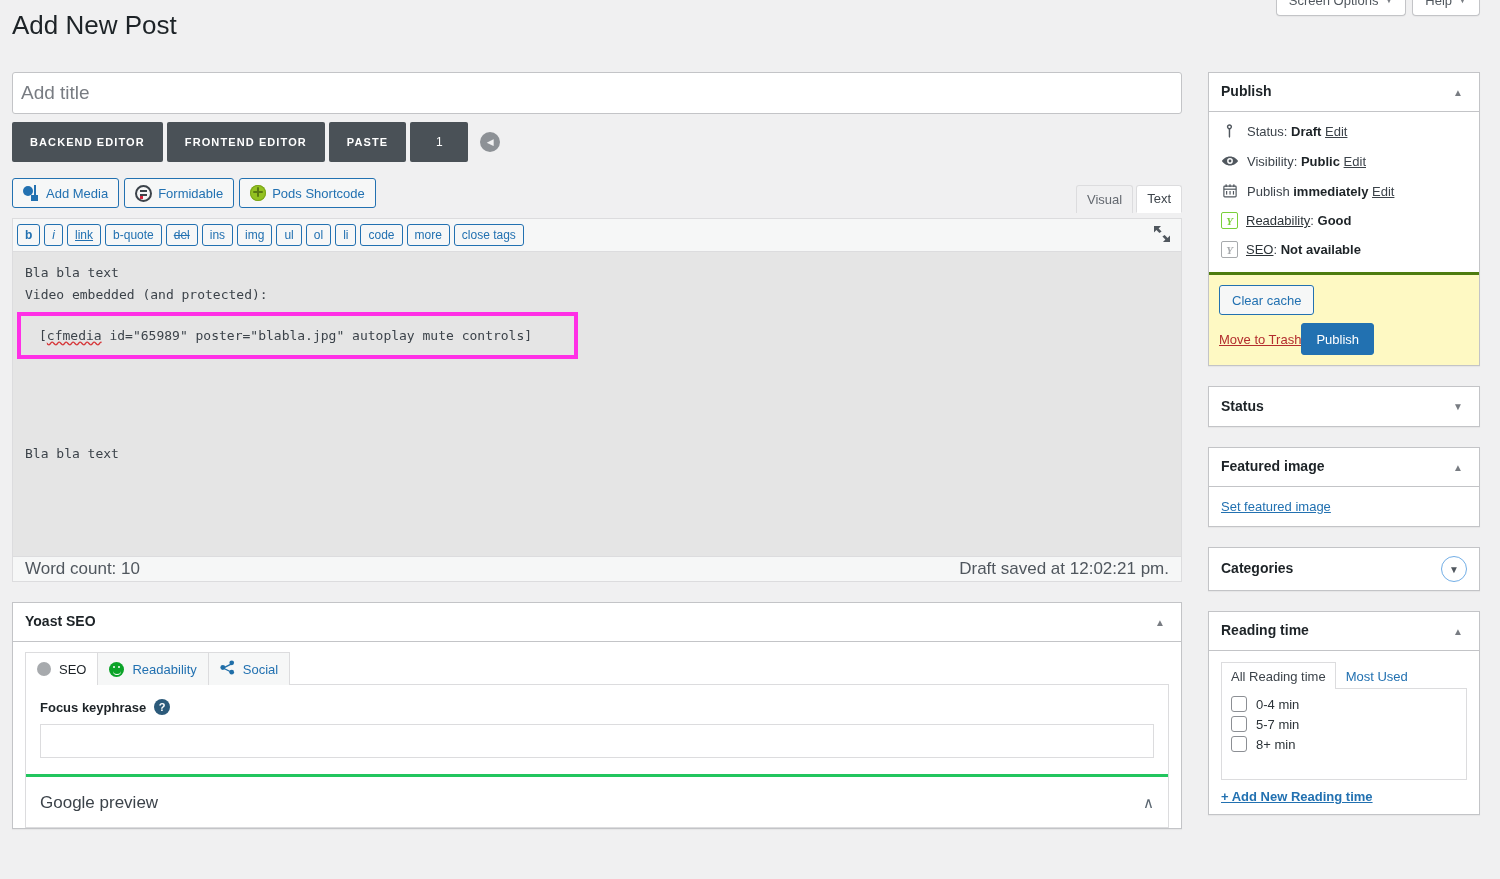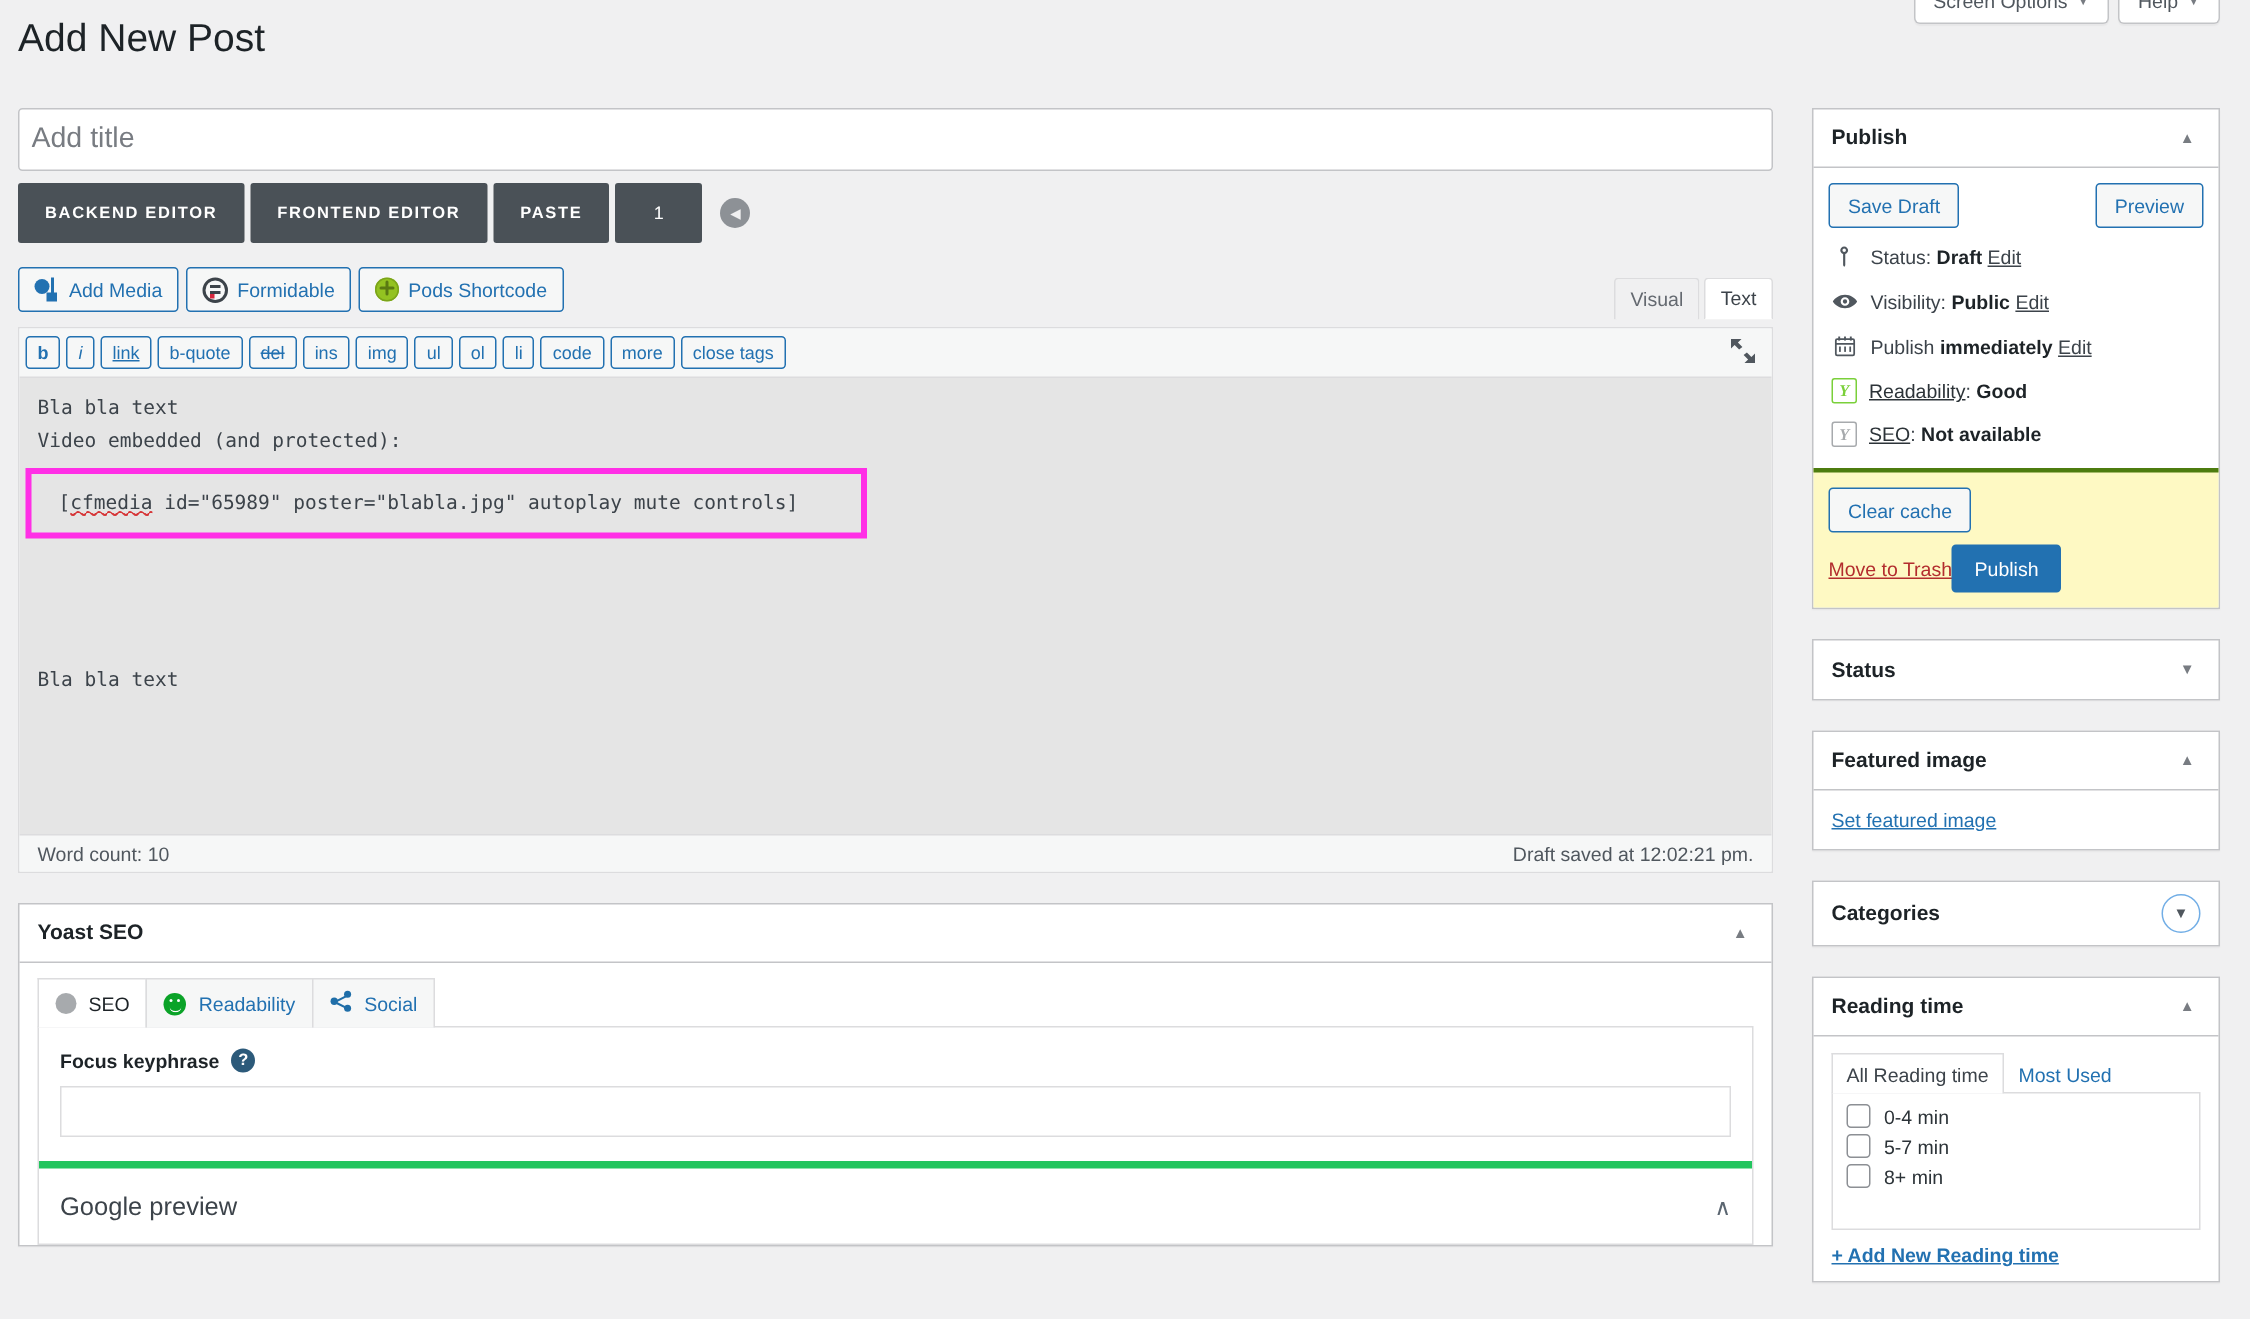--- a/index.html
+++ b/index.html
@@ -268,21 +268,21 @@
   }
   .blank-gap { height:45px; }
 
   #post-status-info {
     border-top:1px solid #dcdcde;
     background:#f6f7f7;
     height:25px;
     display:flex; align-items:center;
     justify-content:space-between;
     padding:0 12px;
-    font-size:13px;
+    font-size:17px;
     color:#50575e;
   }
 
   
   .postbox {
     background:#fff;
     border:1px solid #c3c4c7;
     box-shadow:0 1px 1px rgba(0,0,0,.04);
     margin-bottom:20px;
   }
@@ -457,21 +457,21 @@
     font-size:11px; font-weight:bold; cursor:pointer;
   }
   #focus-keyphrase-input {
     width:100%; height:34px;
     border:1px solid #dcdcde; border-radius:0;
     padding:4px 8px; font-size:14px;
     font-family:"Liberation Sans", sans-serif;
     outline:none; background:#fff;
   }
   #google-preview-row {
-    border-top:5px solid #22c55e;
+    border-top:3px solid #22c55e;
     padding:16px 14px 14px;
     display:flex; align-items:center; justify-content:space-between;
   }
   #google-preview-row h3 {
     margin:0; font-size:17px; font-weight:400; color:#3c434a;
   }
   .chev-up {
     color:#5b6671; font-size:15px; cursor:pointer;
     font-family:"DejaVu Sans", sans-serif;
   }
@@ -634,24 +634,20 @@
 
   <div id="postbox-container-1">
 
     <div class="postbox" id="submitdiv">
       <div class="postbox-header">
         <h2>Publish</h2>
         <button class="handle-toggle">▲</button>
       </div>
       <div class="inside" style="padding:0">
 
-        <div id="minor-publishing-actions">
-          <button class="btn-secondary">Save Draft</button>
-          <button class="btn-secondary">Preview</button>
-        </div>
 
         <div id="misc-publishing-actions">
 
           <div class="misc-pub-section">
             <span class="dash">
               <svg width="18" height="18" viewBox="0 0 20 20">
                   <path fill="#50575e" d="M9.4 2.5c-1.6 0-2.9 1.3-2.9 2.9 0 1.3.9 2.4 2.1 2.8v8.3l.8 1.2.8-1.2V8.2c1.2-.4 2.1-1.5 2.1-2.8 0-1.6-1.3-2.9-2.9-2.9zm0 1.6a1.3 1.3 0 110 2.6 1.3 1.3 0 010-2.6z"></path>
                 </svg>
             </span>
             <span><span>Status: </span><b>Draft</b> <span class="ul">Edit</span></span>

